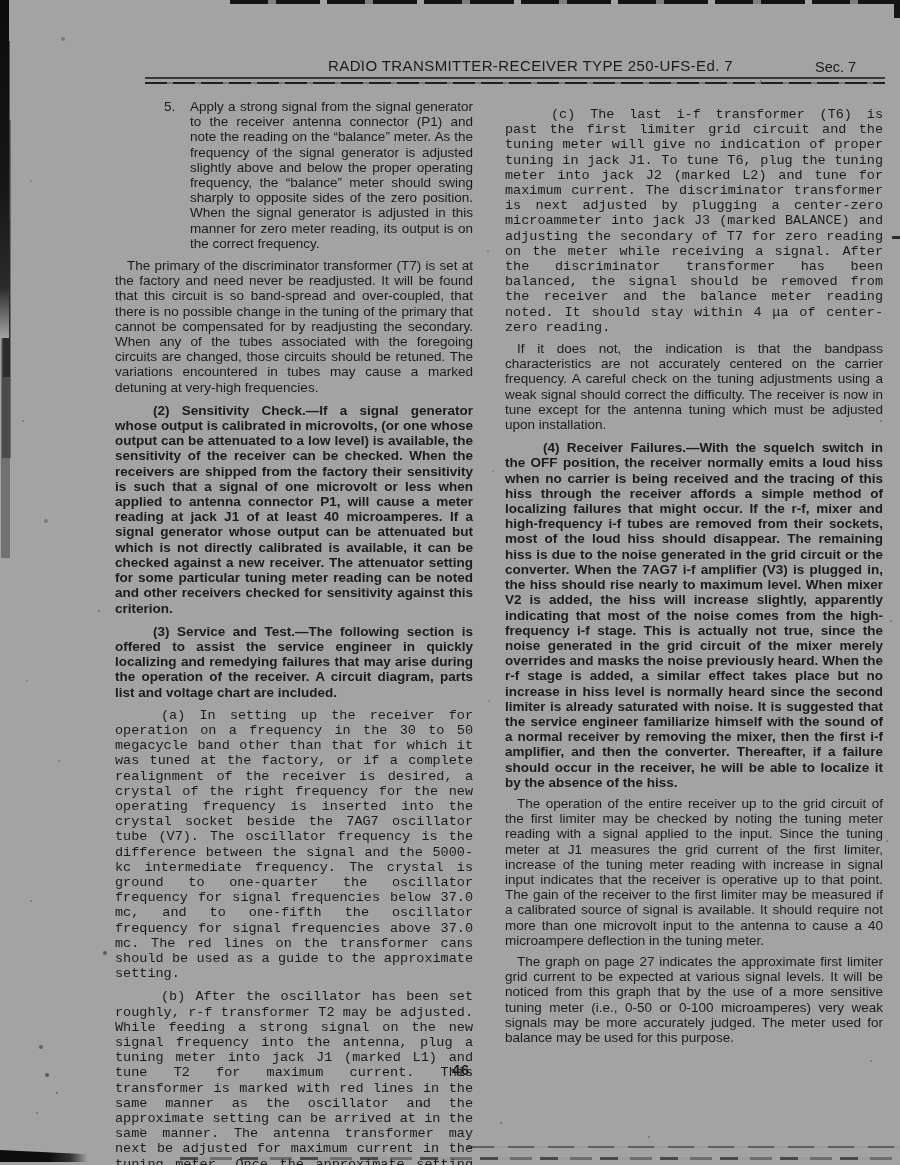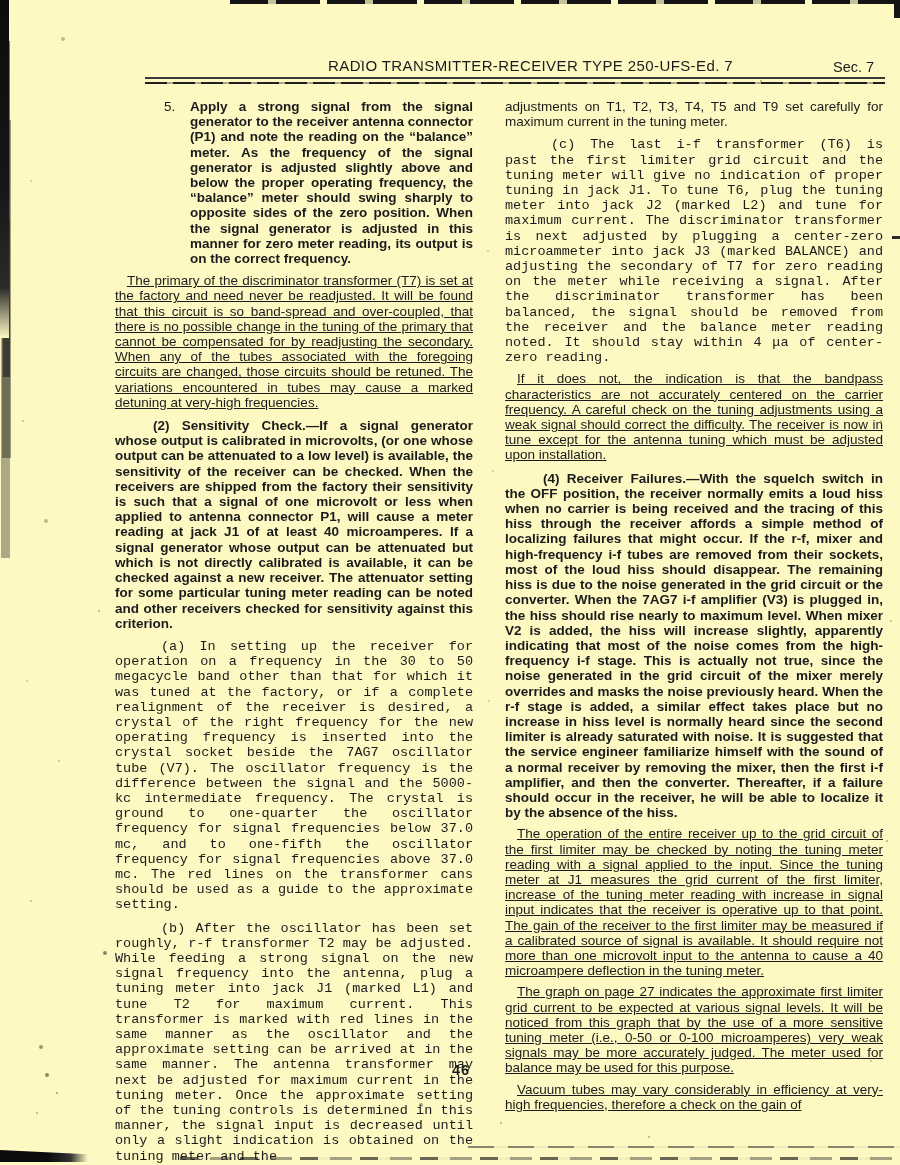--- a/index.html
+++ b/index.html
@@ -1,19 +1,19 @@
 <!DOCTYPE html>
 <html><head>
 <meta charset="utf-8">
 <style>
   html,body{margin:0;padding:0;background:#e8e8e6;}
   .page{
     position:relative;
     width:900px;height:1165px;
-    background:#fef9c3;
+    background:#a3a3a3;
     overflow:hidden;
     font-family:"Liberation Sans", sans-serif;
     color:#1b1b1b;
   }
   
   .edge-bar-left{
     position:absolute;left:0;top:0;width:9px;height:338px;
     background:linear-gradient(180deg,#0c0c0c 0%,#161616 55%,#2a2a28 85%,rgba(40,40,38,0) 100%);
     box-shadow:2px 40px 0 -1px rgba(20,20,20,.55),2px 120px 0 0 rgba(20,20,20,.4),1px 220px 0 0 rgba(20,20,20,.35);
   }
@@ -50,35 +50,35 @@
       880px 420px 0 0 rgba(0,0,0,.3), 890px 620px 0 0 rgba(0,0,0,.25),
       886px 840px 0 0 rgba(0,0,0,.3), 870px 1060px 0 0 rgba(0,0,0,.25),
       30px 180px 0 0 rgba(0,0,0,.2), 22px 420px 0 0 rgba(0,0,0,.25),
       26px 680px 0 0 rgba(0,0,0,.2), 30px 900px 0 0 rgba(0,0,0,.25),
       487px 250px 0 0 rgba(0,0,0,.2), 492px 470px 0 0 rgba(0,0,0,.2),
       488px 700px 0 0 rgba(0,0,0,.2), 300px 1060px 0 0 rgba(0,0,0,.2),
       760px 80px 0 0 rgba(0,0,0,.3), 840px 150px 0 0 rgba(0,0,0,.25);
   }
   
   .hdr-title{position:absolute;left:328px;top:57px;font-size:15px;letter-spacing:.4px;white-space:nowrap;}
-  .hdr-sec{position:absolute;left:833px;top:59px;font-size:14.5px;}
+  .hdr-sec{position:absolute;left:815px;top:59px;font-size:14.5px;}
   .hdr-rule-solid{position:absolute;left:145px;top:77px;width:740px;height:2px;background:#3a3a3a;}
   .hdr-rule-dash{
     position:absolute;left:145px;top:82px;width:740px;height:2px;
     background:repeating-linear-gradient(90deg,#1f1f1f 0 22px,rgba(30,30,30,.35) 22px 28px);
   }
   
   .col{position:absolute;top:99px;text-align:justify;font-size:13.5px;line-height:15.2px;}
   .col-left{left:115px;width:358px;}
   .col-right{left:505px;width:378px;}
   .col p{margin:0 0 6px 0;}
   .numbered{display:flex;margin:0 0 7px 0;}
   .numbered .num{width:26px;flex:none;margin-left:49px;}
-  .numbered .ntext{flex:1;text-align:justify;font-weight:bold;}
-  .indent-sm{text-indent:12px;text-decoration:underline;}
+  .numbered .ntext{flex:1;text-align:justify;}
+  .indent-sm{text-indent:12px;}
   .indent-lg{text-indent:38px;margin-top:8px !important;font-weight:bold;}
   .indent-xl{text-indent:46px;margin-top:8px !important;font-family:Liberation Mono, monospace;}
   .no-indent{text-indent:0;}
   
   .page-num{position:absolute;left:452px;top:1062px;width:90px;text-align:left;font-size:14.5px;font-weight:bold;letter-spacing:1px;}
 </style>
 </head>
 <body>
 
 <div class="page">
@@ -97,29 +97,28 @@
   <div class="hdr-rule-solid"></div>
   <div class="hdr-rule-dash"></div>
 
   <div class="col col-left">
     <div class="numbered">
       <span class="num">5.</span>
       <span class="ntext">Apply a strong signal from the signal generator to the receiver antenna connector (P1) and note the reading on the “balance” meter. As the frequency of the signal generator is adjusted slightly above and below the proper operating frequency, the “balance” meter should swing sharply to opposite sides of the zero position. When the signal generator is adjusted in this manner for zero meter reading, its output is on the correct frequency.</span>
     </div>
     <p class="indent-sm">The primary of the discriminator transformer (T7) is set at the factory and need never be readjusted. It will be found that this circuit is so band-spread and over-coupled, that there is no possible change in the tuning of the primary that cannot be compensated for by readjusting the secondary. When any of the tubes associated with the foregoing circuits are changed, those circuits should be retuned. The variations encountered in tubes may cause a marked detuning at very-high frequencies.</p>
     <p class="indent-lg">(2) Sensitivity Check.—If a signal generator whose output is calibrated in microvolts, (or one whose output can be attenuated to a low level) is available, the sensitivity of the receiver can be checked. When the receivers are shipped from the factory their sensitivity is such that a signal of one microvolt or less when applied to antenna connector P1, will cause a meter reading at jack J1 of at least 40 microamperes. If a signal generator whose output can be attenuated but which is not directly calibrated is available, it can be checked against a new receiver. The attenuator setting for some particular tuning meter reading can be noted and other receivers checked for sensitivity against this criterion.</p>
+    <p class="indent-lg">(3) Service and Test.—The following section is offered to assist the service engineer in quickly localizing and remedying failures that may arise during the operation of the receiver. A circuit diagram, parts list and voltage chart are included.</p>
     <p class="indent-xl">(a) In setting up the receiver for operation on a frequency in the 30 to 50 megacycle band other than that for which it was tuned at the factory, or if a complete realignment of the receiver is desired, a crystal of the right frequency for the new operating frequency is inserted into the crystal socket beside the 7AG7 oscillator tube (V7). The oscillator frequency is the difference between the signal and the 5000-kc intermediate frequency. The crystal is ground to one-quarter the oscillator frequency for signal frequencies below 37.0 mc, and to one-fifth the oscillator frequency for signal frequencies above 37.0 mc. The red lines on the transformer cans should be used as a guide to the approximate setting.</p>
     <p class="indent-xl">(b) After the oscillator has been set roughly, r-f transformer T2 may be adjusted. While feeding a strong signal on the new signal frequency into the antenna, plug a tuning meter into jack J1 (marked L1) and tune T2 for maximum current. This transformer is marked with red lines in the same manner as the oscillator and the approximate setting can be arrived at in the same manner. The antenna transformer may next be adjusted for maximum current in the tuning meter. Once the approximate setting of the tuning controls is determined in this manner, the signal input is decreased until only a slight indication is obtained on the tuning meter and the</p>
   </div>
 
   <div class="col col-right">
-    <p class="no-indent">adjustments on T1, T2, T3, T4, T5 and T9 set carefully for maximum current in the tuning meter.</p>
     <p class="indent-xl">(c) The last i-f transformer (T6) is past the first limiter grid circuit and the tuning meter will give no indication of proper tuning in jack J1. To tune T6, plug the tuning meter into jack J2 (marked L2) and tune for maximum current. The discriminator transformer is next adjusted by plugging a center-zero microammeter into jack J3 (marked BALANCE) and adjusting the secondary of T7 for zero reading on the meter while receiving a signal. After the discriminator transformer has been balanced, the signal should be removed from the receiver and the balance meter reading noted. It should stay within 4 μa of center-zero reading.</p>
     <p class="indent-sm">If it does not, the indication is that the bandpass characteristics are not accurately centered on the carrier frequency. A careful check on the tuning adjustments using a weak signal should correct the difficulty. The receiver is now in tune except for the antenna tuning which must be adjusted upon installation.</p>
     <p class="indent-lg">(4) Receiver Failures.—With the squelch switch in the OFF position, the receiver normally emits a loud hiss when no carrier is being received and the tracing of this hiss through the receiver affords a simple method of localizing failures that might occur. If the r-f, mixer and high-frequency i-f tubes are removed from their sockets, most of the loud hiss should disappear. The remaining hiss is due to the noise generated in the grid circuit or the converter. When the 7AG7 i-f amplifier (V3) is plugged in, the hiss should rise nearly to maximum level. When mixer V2 is added, the hiss will increase slightly, apparently indicating that most of the noise comes from the high-frequency i-f stage. This is actually not true, since the noise generated in the grid circuit of the mixer merely overrides and masks the noise previously heard. When the r-f stage is added, a similar effect takes place but no increase in hiss level is normally heard since the second limiter is already saturated with noise. It is suggested that the service engineer familiarize himself with the sound of a normal receiver by removing the mixer, then the first i-f amplifier, and then the converter. Thereafter, if a failure should occur in the receiver, he will be able to localize it by the absence of the hiss.</p>
     <p class="indent-sm">The operation of the entire receiver up to the grid circuit of the first limiter may be checked by noting the tuning meter reading with a signal applied to the input. Since the tuning meter at J1 measures the grid current of the first limiter, increase of the tuning meter reading with increase in signal input indicates that the receiver is operative up to that point. The gain of the receiver to the first limiter may be measured if a calibrated source of signal is available. It should require not more than one microvolt input to the antenna to cause a 40 microampere deflection in the tuning meter.</p>
     <p class="indent-sm">The graph on page 27 indicates the approximate first limiter grid current to be expected at various signal levels. It will be noticed from this graph that by the use of a more sensitive tuning meter (i.e., 0-50 or 0-100 microamperes) very weak signals may be more accurately judged. The meter used for balance may be used for this purpose.</p>
-    <p class="indent-sm">Vacuum tubes may vary considerably in efficiency at very-high frequencies, therefore a check on the gain of</p>
   </div>
 
   <div class="page-num">46</div>
 
 </div>
 
 </body></html>

